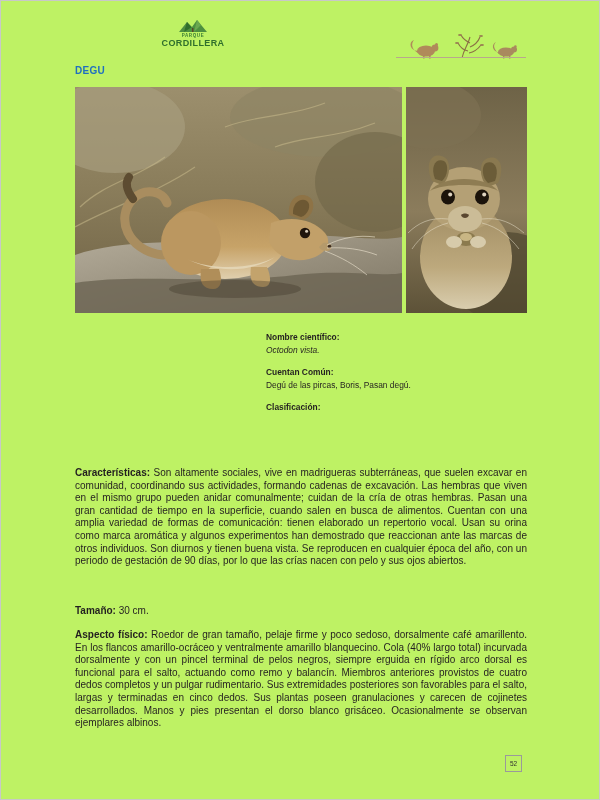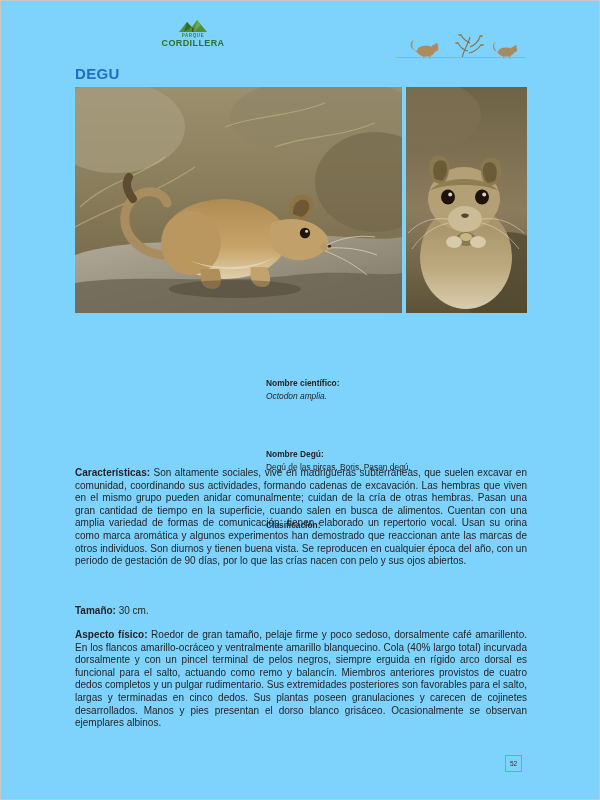--- a/index.html
+++ b/index.html
@@ -13,21 +13,21 @@
     font-family: "Liberation Sans", sans-serif;
     color: #231f20;
     overflow: hidden;
   }
   .page {
     position: relative;
     width: 600px;
     height: 800px;
     box-sizing: border-box;
     border: 1px solid #c8c8c8;
-    background: #7dd3fc;
+    background: #bef264;
   }
 
   
   .header {
     position: absolute;
     top: 18px;
     left: 0;
     width: 600px;
     height: 34px;
   }
@@ -73,21 +73,21 @@
     top: 14px;
     width: 135px;
     height: 26px;
   }
 
   
   .title {
     position: absolute;
     left: 74px;
     top: 64px;
-    font-size: 15px;
+    font-size: 10px;
     font-weight: bold;
     color: #1f6fc0;
     letter-spacing: 0.3px;
   }
 
   
   .photos {
     position: absolute;
     left: 74px;
     top: 86px;
@@ -106,21 +106,21 @@
 
   
   .facts {
     position: absolute;
     left: 265px;
     top: 330px;
     width: 270px;
     font-size: 8.4px;
     line-height: 12.5px;
   }
-  .fact { margin-bottom: 10px; margin-top: 46px; }
+  .fact { margin-bottom: 10px; }
   .fact-label { font-weight: bold; }
   .fact-value { }
   .fact-value.italic { font-style: italic; }
 
   
   .body-block {
     position: absolute;
     left: 74px;
     width: 452px;
     font-size: 10px;
@@ -329,24 +329,24 @@
           <path d="M76 132 C94 130, 106 136, 118 146" fill="none"></path>
           <path d="M76 136 C92 140, 104 150, 113 162" fill="none"></path>
         </g>
       </svg>
     </div>
   </div>
 
   <div class="facts">
     <div class="fact">
       <div class="fact-label">Nombre científico:</div>
-      <div class="fact-value italic">Octodon amplia.</div>
+      <div class="fact-value italic">Octodon vista.</div>
     </div>
     <div class="fact">
-      <div class="fact-label">Nombre Degú:</div>
+      <div class="fact-label">Cuentan Común:</div>
       <div class="fact-value">Degú de las pircas, Boris, Pasan degú.</div>
     </div>
     <div class="fact">
       <div class="fact-label">Clasificación:</div>
     </div>
   </div>
 
   <div class="body-block b1">
     <span class="lead">Características:</span><span> Son altamente sociales, vive en madrigueras subterráneas, que suelen excavar en comunidad, coordinando sus actividades, formando cadenas de excavación. Las hembras que viven en el mismo grupo pueden anidar comunalmente; cuidan de la cría de otras hembras. Pasan una gran cantidad de tiempo en la superficie, cuando salen en busca de alimentos. Cuentan con una amplia variedad de formas de comunicación: tienen elaborado un repertorio vocal. Usan su orina como marca aromática y algunos experimentos han demostrado que reaccionan ante las marcas de otros individuos. Son diurnos y tienen buena vista. Se reproducen en cualquier época del año, con un periodo de gestación de 90 días, por lo que las crías nacen con pelo y sus ojos abiertos.</span>
   </div>

